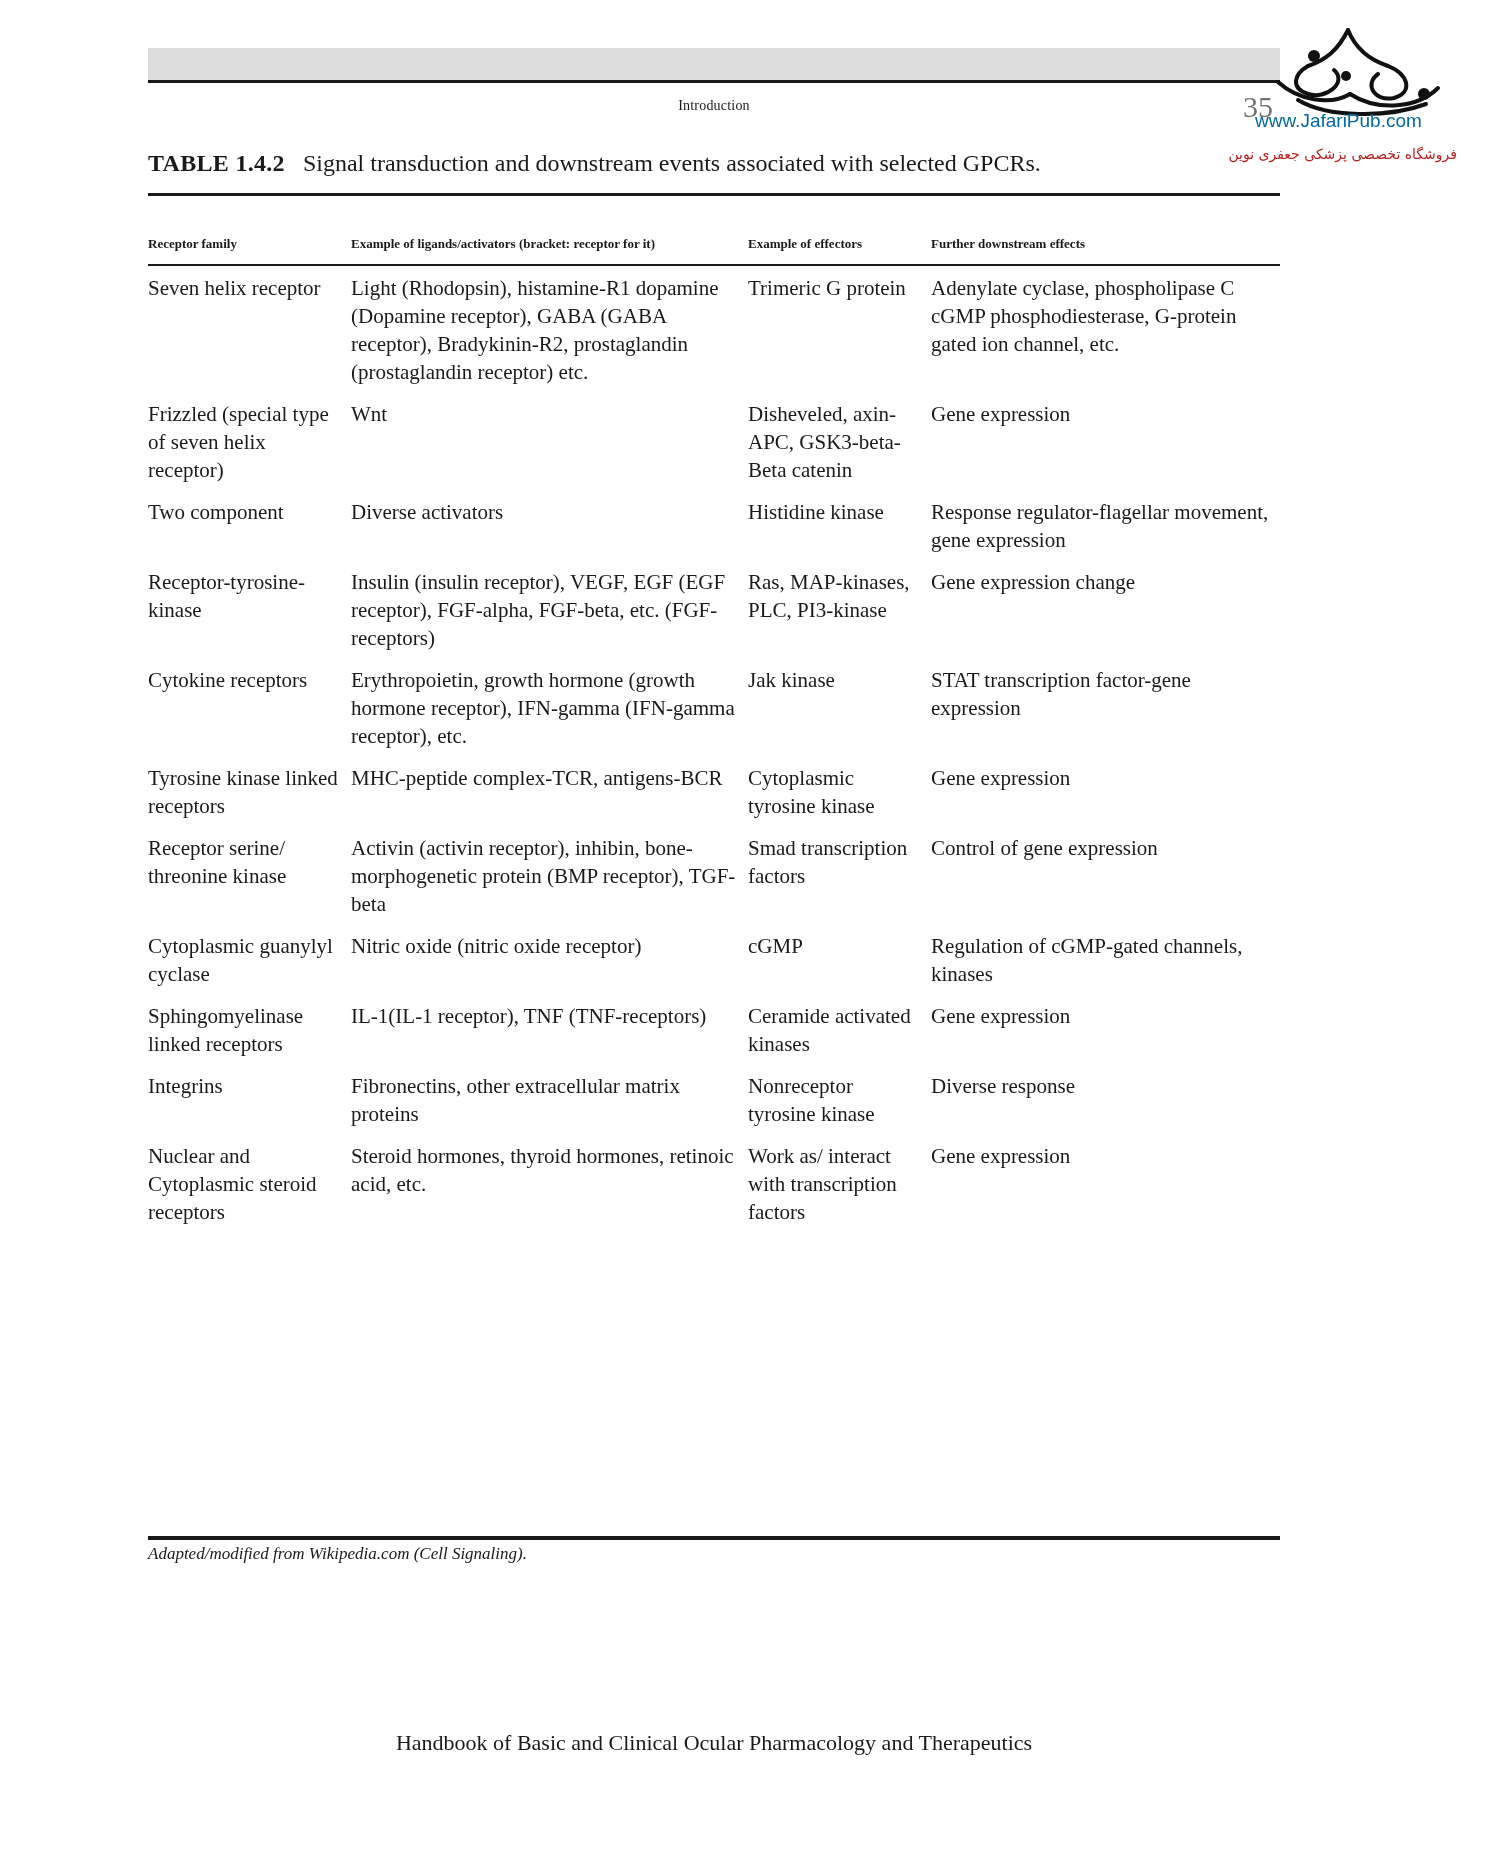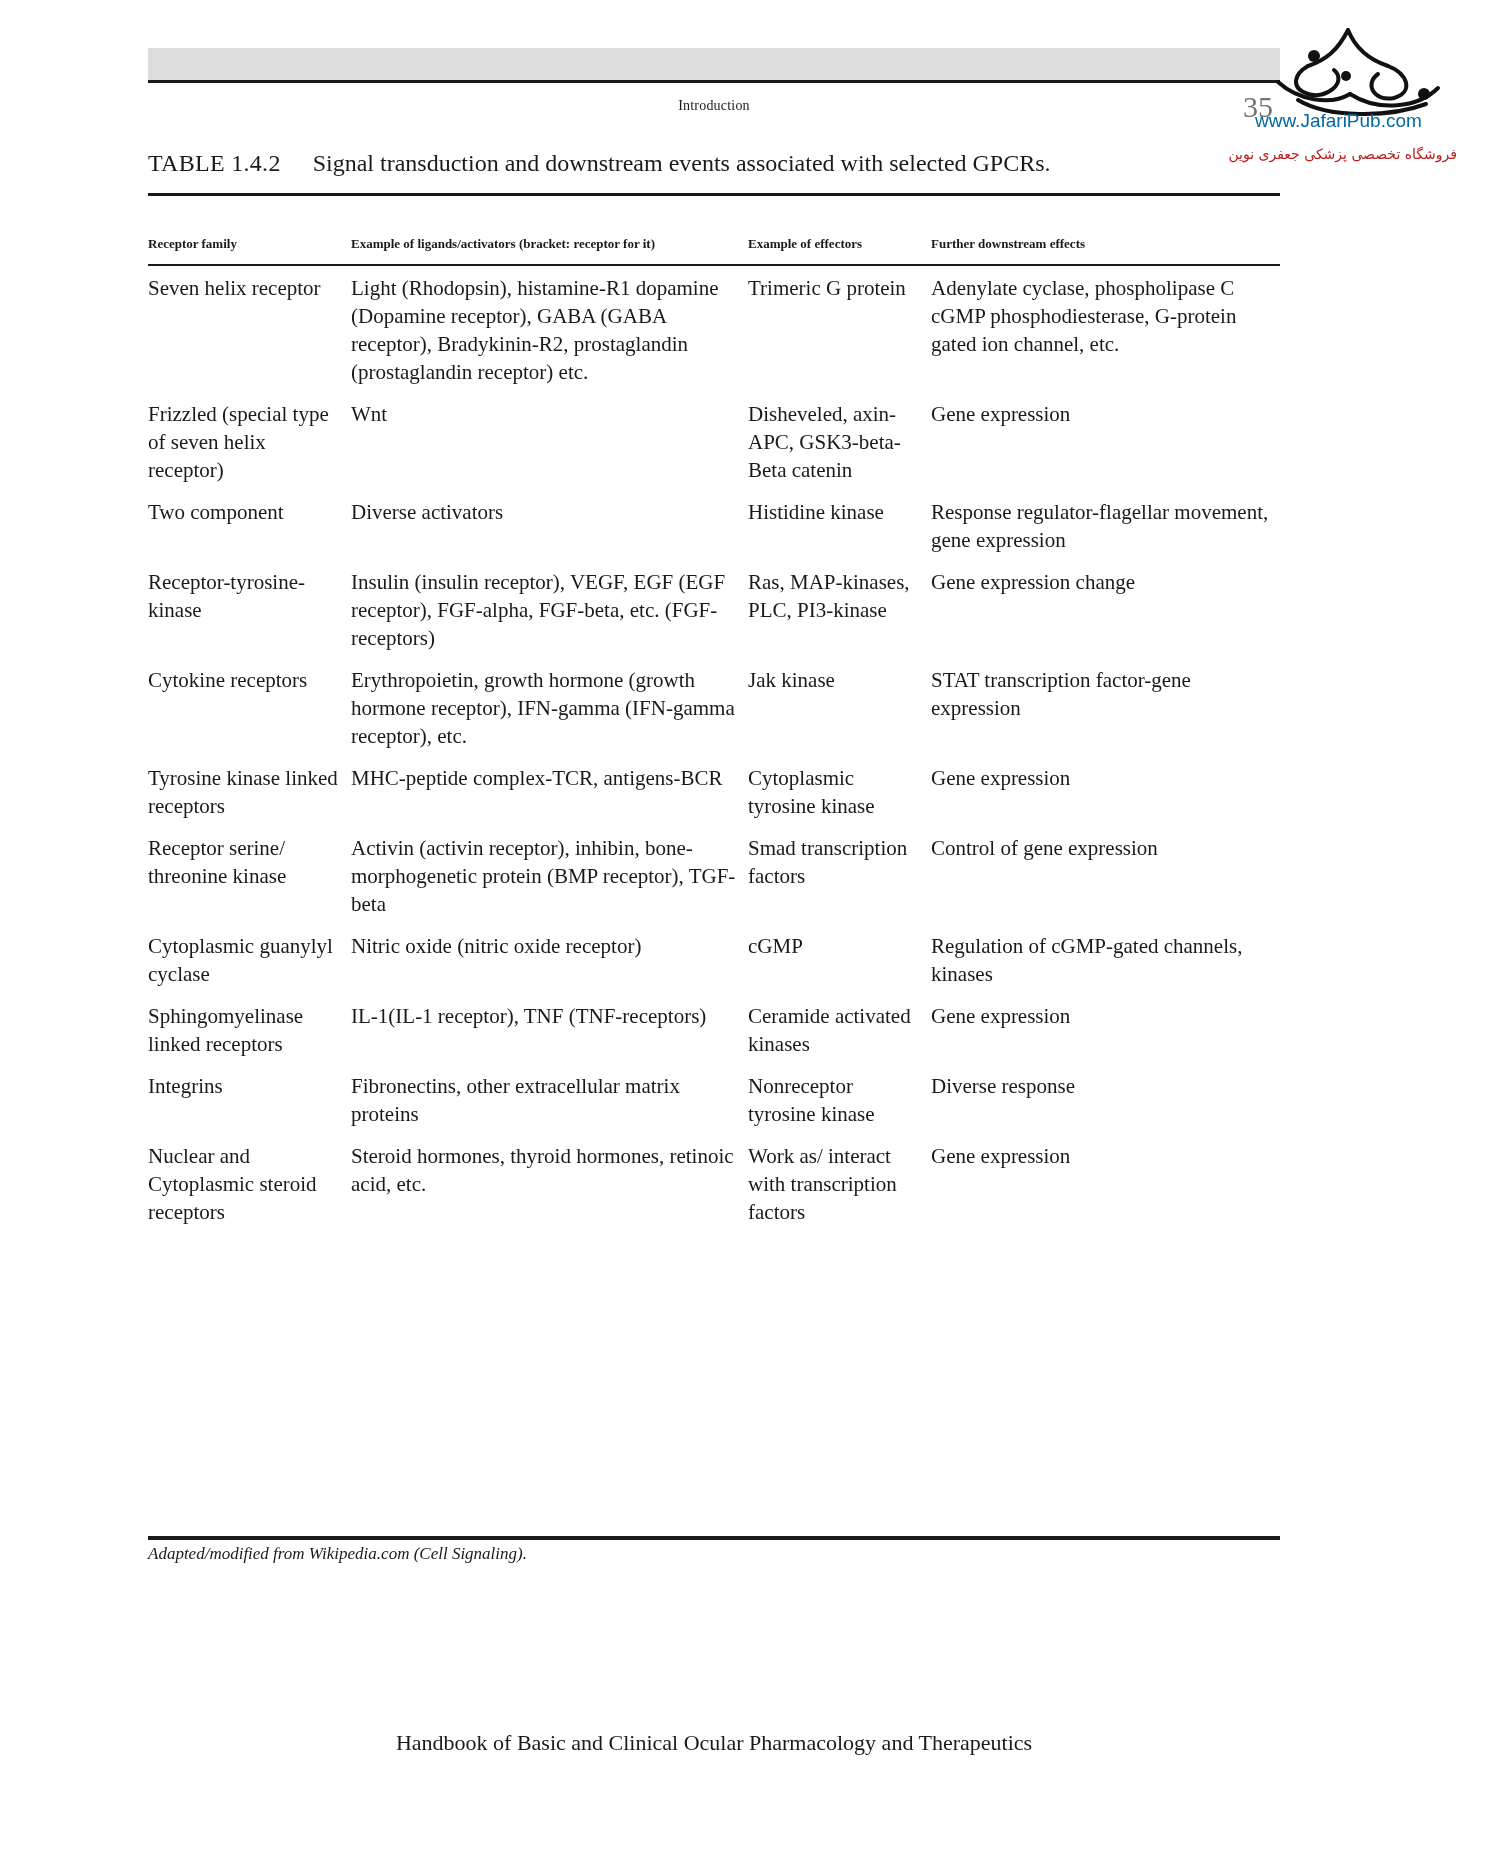--- a/index.html
+++ b/index.html
@@ -6,21 +6,21 @@
   body { width:1500px; height:1850px; position:relative; overflow:hidden;
          font-family: "Liberation Serif", "DejaVu Serif", serif; color:#1a1a1a; }
   .band { position:absolute; left:148px; top:48px; width:1132px; height:32px; background:#dcdcdc; }
   .band-rule { position:absolute; left:148px; top:80px; width:1132px; height:3px; background:#1a1a1a; }
   .running-head { position:absolute; left:0; width:1428px; top:98px; text-align:center; font-size:14px; letter-spacing:0.2px; }
   .logo { position:absolute; left:1238px; top:22px; width:220px; height:150px; }
   .page-num { position:absolute; left:1243px; top:90px; font-size:30px; color:#737373; }
   .site { position:absolute; left:1255px; top:110px; font-family:"Liberation Sans", sans-serif; font-size:19px; color:#0369a1; }
   .shop { position:absolute; left:1222px; top:146px; font-family:"DejaVu Sans", sans-serif; font-size:14px; color:#b91c1c; direction:rtl; width:235px; text-align:right; }
   .table-title { position:absolute; left:148px; top:150px; font-size:24px; }
-  .table-title .lbl { font-weight:normal; letter-spacing:0.3px; margin-right:32px; }
+  .table-title .lbl { font-weight:bold; letter-spacing:0.3px; margin-right:18px; }
   .rule-top { position:absolute; left:148px; top:193px; width:1132px; height:3px; background:#1a1a1a; }
   .rule-head { position:absolute; left:148px; top:264px; width:1132px; height:2px; background:#1a1a1a; }
   .rule-bottom { position:absolute; left:148px; top:1536px; width:1132px; height:4px; background:#1a1a1a; }
   table { position:absolute; left:148px; top:198px; width:1132px; border-collapse:collapse; table-layout:fixed; }
   col.c1 { width:203px; } col.c2 { width:397px; } col.c3 { width:183px; } col.c4 { width:349px; }
   th { font-weight:bold; font-size:13px; text-align:left; vertical-align:bottom; line-height:28px; padding:0 6px 6px 0; height:60px; }
   td { font-size:21px; line-height:28px; vertical-align:top; padding:0 6px 0 0; }
   tbody tr td { padding-bottom:14px; }
   tbody tr:first-child td { padding-top:10px; }
   .footnote { position:absolute; left:148px; top:1544px; font-size:17px; font-style:italic; }

